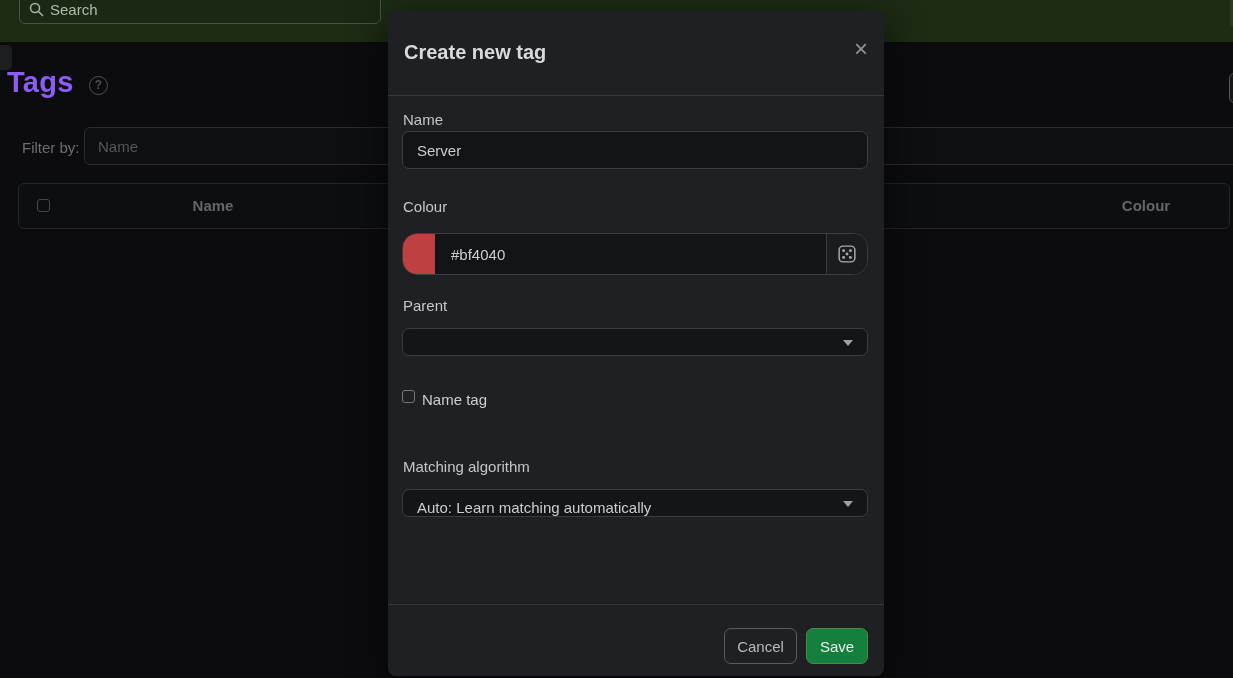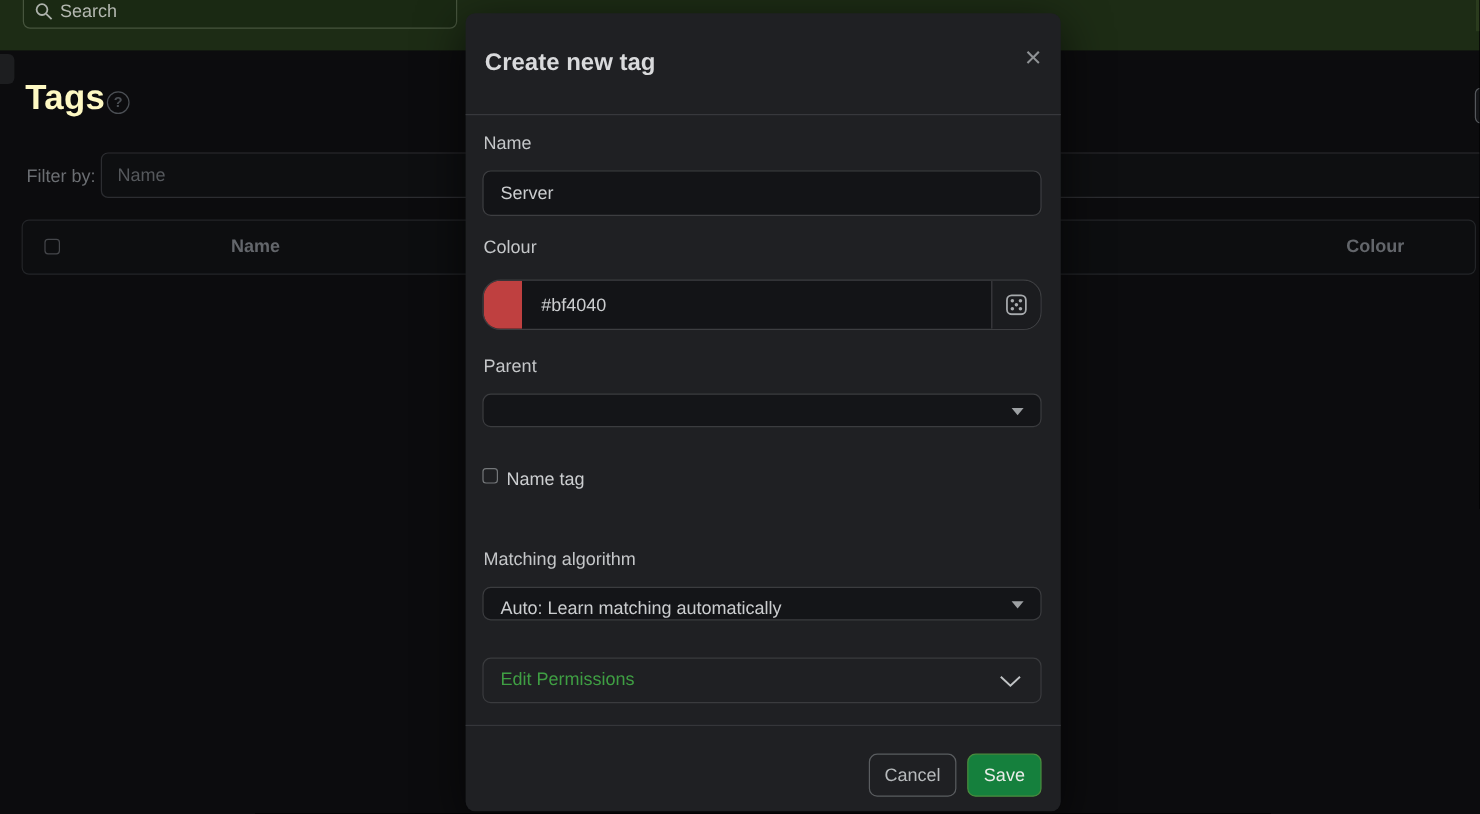--- a/index.html
+++ b/index.html
@@ -14,21 +14,21 @@
   .search-box {
     position:absolute; left:19px; top:-18px; width:362px; height:42px;
     border:1px solid #47553e; border-radius:6px; background:#1a2913;
   }
   .search-icon { position:absolute; left:29px; top:2px; width:16px; height:16px; }
   .search-text { position:absolute; left:50px; top:1px; font-size:15px; color:#b4b8b1; }
   .topbar-right-sliver { position:absolute; left:1230px; top:0; width:3px; height:26px; background:#2b3c1e; }
   .left-sliver { position:absolute; left:-7px; top:45px; width:19px; height:25px; background:#1d1e20; border-radius:5px; }
   .right-edge-button { position:absolute; left:1229px; top:73px; width:12px; height:30px; border:1px solid #55585c; border-radius:5px; background:#16171a; }
 
-  .page-title { position:absolute; left:21px; top:66px; font-size:29px; font-weight:bold; color:#fef9c3; letter-spacing:.3px; }
+  .page-title { position:absolute; left:7px; top:66px; font-size:29px; font-weight:bold; color:#8b5cf6; letter-spacing:.3px; }
   .help-icon {
     position:absolute; left:89px; top:76px; width:19px; height:19px; border:1.5px solid #4b4f54;
     border-radius:50%; color:#4b4f54; font-size:12px; line-height:16px; text-align:center; font-weight:bold;
   }
   .filter-label { position:absolute; left:22px; top:139px; font-size:15px; color:#6b6e72; }
   .filter-input {
     position:absolute; left:84px; top:127px; width:1155px; height:38px;
     background:#0e0f11; border:1px solid #2c2d31; border-radius:6px;
     color:#55585c; font-size:15px; padding:0 13px; font-family:"Liberation Sans", sans-serif;
   }
@@ -110,21 +110,21 @@
   <div class="th th-name">Name</div>
   <div class="th th-colour">Colour</div>
 
   <div class="modal">
     <div class="modal-header">
       <span class="modal-title">Create new tag</span>
       <button class="modal-close">×</button>
     </div>
 
     <span class="field-label" style="top:100px;">Name</span>
-    <input class="text-input" style="top: 131px;" value="Server">
+    <input class="text-input" style="top: 120px;" value="Server">
 
     <span class="field-label" style="top:187px;">Colour</span>
     <div class="colour-group">
       <div class="swatch" style="background-color: rgb(191, 64, 64);"></div>
       <span class="colour-value">#bf4040</span>
       <div class="dice-button">
         <svg width="18" height="18" viewBox="0 0 16 16">
           <rect x="1" y="1" width="14" height="14" rx="3.5" fill="none" stroke="#a8abae" stroke-width="1.3"></rect>
           <circle cx="5" cy="5" r="1.3" fill="#a8abae"></circle>
           <circle cx="11" cy="5" r="1.3" fill="#a8abae"></circle>
@@ -143,26 +143,20 @@
 
     <div class="checkbox" style="left:14px; top:379px;"></div>
     <span class="inbox-label">Name tag</span>
 
     <span class="field-label" style="top:447px;">Matching algorithm</span>
     <div class="select" style="top:478px;">
       <span>Auto: Learn matching automatically</span>
       <span class="caret"></span>
     </div>
 
-    <button class="perm-button">
-      <span class="perm-label">Edit Permissions</span>
-      <svg class="perm-chevron" width="18" height="10" viewBox="0 0 18 10">
-        <polyline points="1,1 9,8.5 17,1" fill="none" stroke="#c0c3c5" stroke-width="1.6"></polyline>
-      </svg>
-    </button>
 
     <div class="modal-footer">
       <button class="btn btn-cancel">Cancel</button>
       <button class="btn btn-save">Save</button>
     </div>
   </div>
 
 </div>
 
 </body></html>

